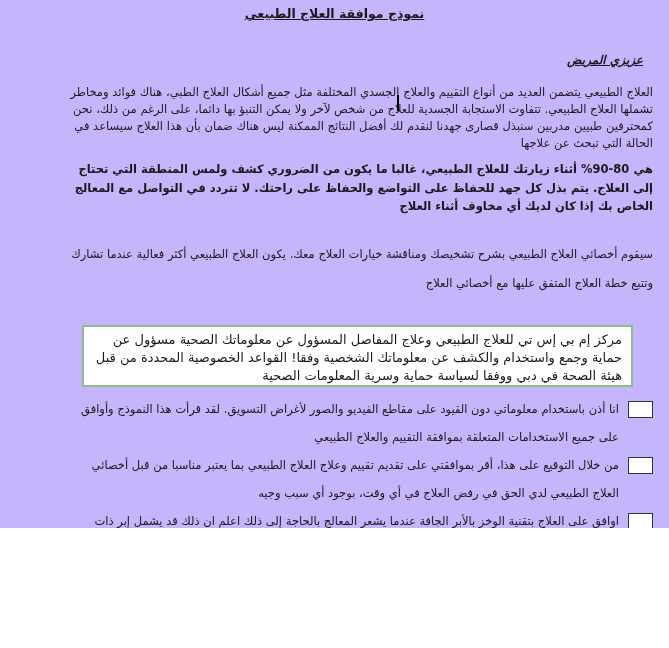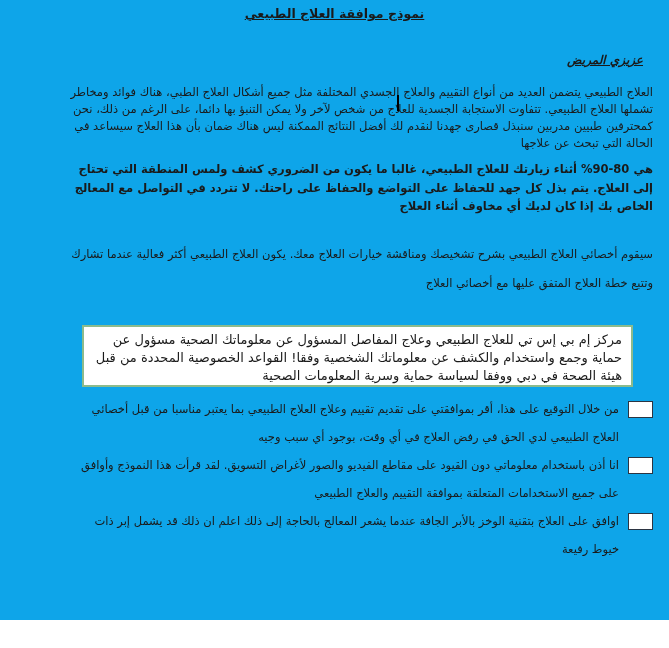--- a/index.html
+++ b/index.html
@@ -3,27 +3,27 @@
 <meta charset="utf-8">
 <style>
   :root{
     --green:#8cbb8c;
     --cbx:#2b3442;
     --ink:#1a1a1a;
   }
   html,body{margin:0;padding:0;background:#fff;}
   .page{
     position:relative;
-    width:669px;height:620px;
+    width:669px;height:528px;
     box-sizing:border-box;
     padding:6px 16px 0 70px;
     direction:rtl;
     font-family:"DejaVu Sans",sans-serif;
     color:var(--ink);
-    background:#0ea5e9;
+    background:#c4b5fd;
     overflow:hidden;
   }
   .form-title{
     margin:0 -16px 0 -70px;
     text-align:center;
     font-size:12.5px;
     font-weight:bold;
     text-decoration:underline;
     line-height:16px;
   }
@@ -87,26 +87,26 @@
   <p class="para p2b">هي 80-90% أثناء زيارتك للعلاج الطبيعي، غالبا ما يكون من الضروري كشف ولمس المنطقة التي تحتاج إلى العلاج. يتم بذل كل جهد للحفاظ على التواضع والحفاظ على راحتك. لا تتردد في التواصل مع المعالج الخاص بك إذا كان لديك أي مخاوف أثناء العلاج</p>
 
   <p class="para p3">سيقوم أخصائي العلاج الطبيعي بشرح تشخيصك ومناقشة خيارات العلاج معك. يكون العلاج الطبيعي أكثر فعالية عندما تشارك وتتبع خطة العلاج المتفق عليها مع أخصائي العلاج</p>
 
   <div class="privacy-box">مركز إم بي إس تي للعلاج الطبيعي وعلاج المفاصل المسؤول عن معلوماتك الصحية مسؤول عن حماية وجمع واستخدام والكشف عن معلوماتك الشخصية وفقا! القواعد الخصوصية المحددة من قبل هيئة الصحة في دبي ووفقا لسياسة حماية وسرية المعلومات الصحية</div>
 
   <div class="consent-list">
 
     <div class="consent-item">
       <span class="checkbox"></span>
-      <span class="consent-label">من خلال التوقيع على هذا، أقر بموافقتي على تقديم تقييم وعلاج العلاج الطبيعي بما يعتبر مناسبا من قبل أخصائي العلاج الطبيعي لدي الحق في رفض العلاج في أي وقت، بوجود أي سبب وجيه</span>
+      <span class="consent-label">انا أذن باستخدام معلوماتي دون القيود على مقاطع الفيديو والصور لأغراض التسويق. لقد قرأت هذا النموذج وأوافق على جميع الاستخدامات المتعلقة بموافقة التقييم والعلاج الطبيعي</span>
     </div>
 
     <div class="consent-item">
       <span class="checkbox"></span>
-      <span class="consent-label">انا أذن باستخدام معلوماتي دون القيود على مقاطع الفيديو والصور لأغراض التسويق. لقد قرأت هذا النموذج وأوافق على جميع الاستخدامات المتعلقة بموافقة التقييم والعلاج الطبيعي</span>
+      <span class="consent-label">من خلال التوقيع على هذا، أقر بموافقتي على تقديم تقييم وعلاج العلاج الطبيعي بما يعتبر مناسبا من قبل أخصائي العلاج الطبيعي لدي الحق في رفض العلاج في أي وقت، بوجود أي سبب وجيه</span>
     </div>
 
 
     <div class="consent-item">
       <span class="checkbox"></span>
       <span class="consent-label">اوافق على العلاج بتقنية الوخز بالأبر الجافة عندما يشعر المعالج بالحاجة إلى ذلك اعلم ان ذلك قد يشمل إبر ذات خيوط رفيعة</span>
     </div>
 
   </div>
 

